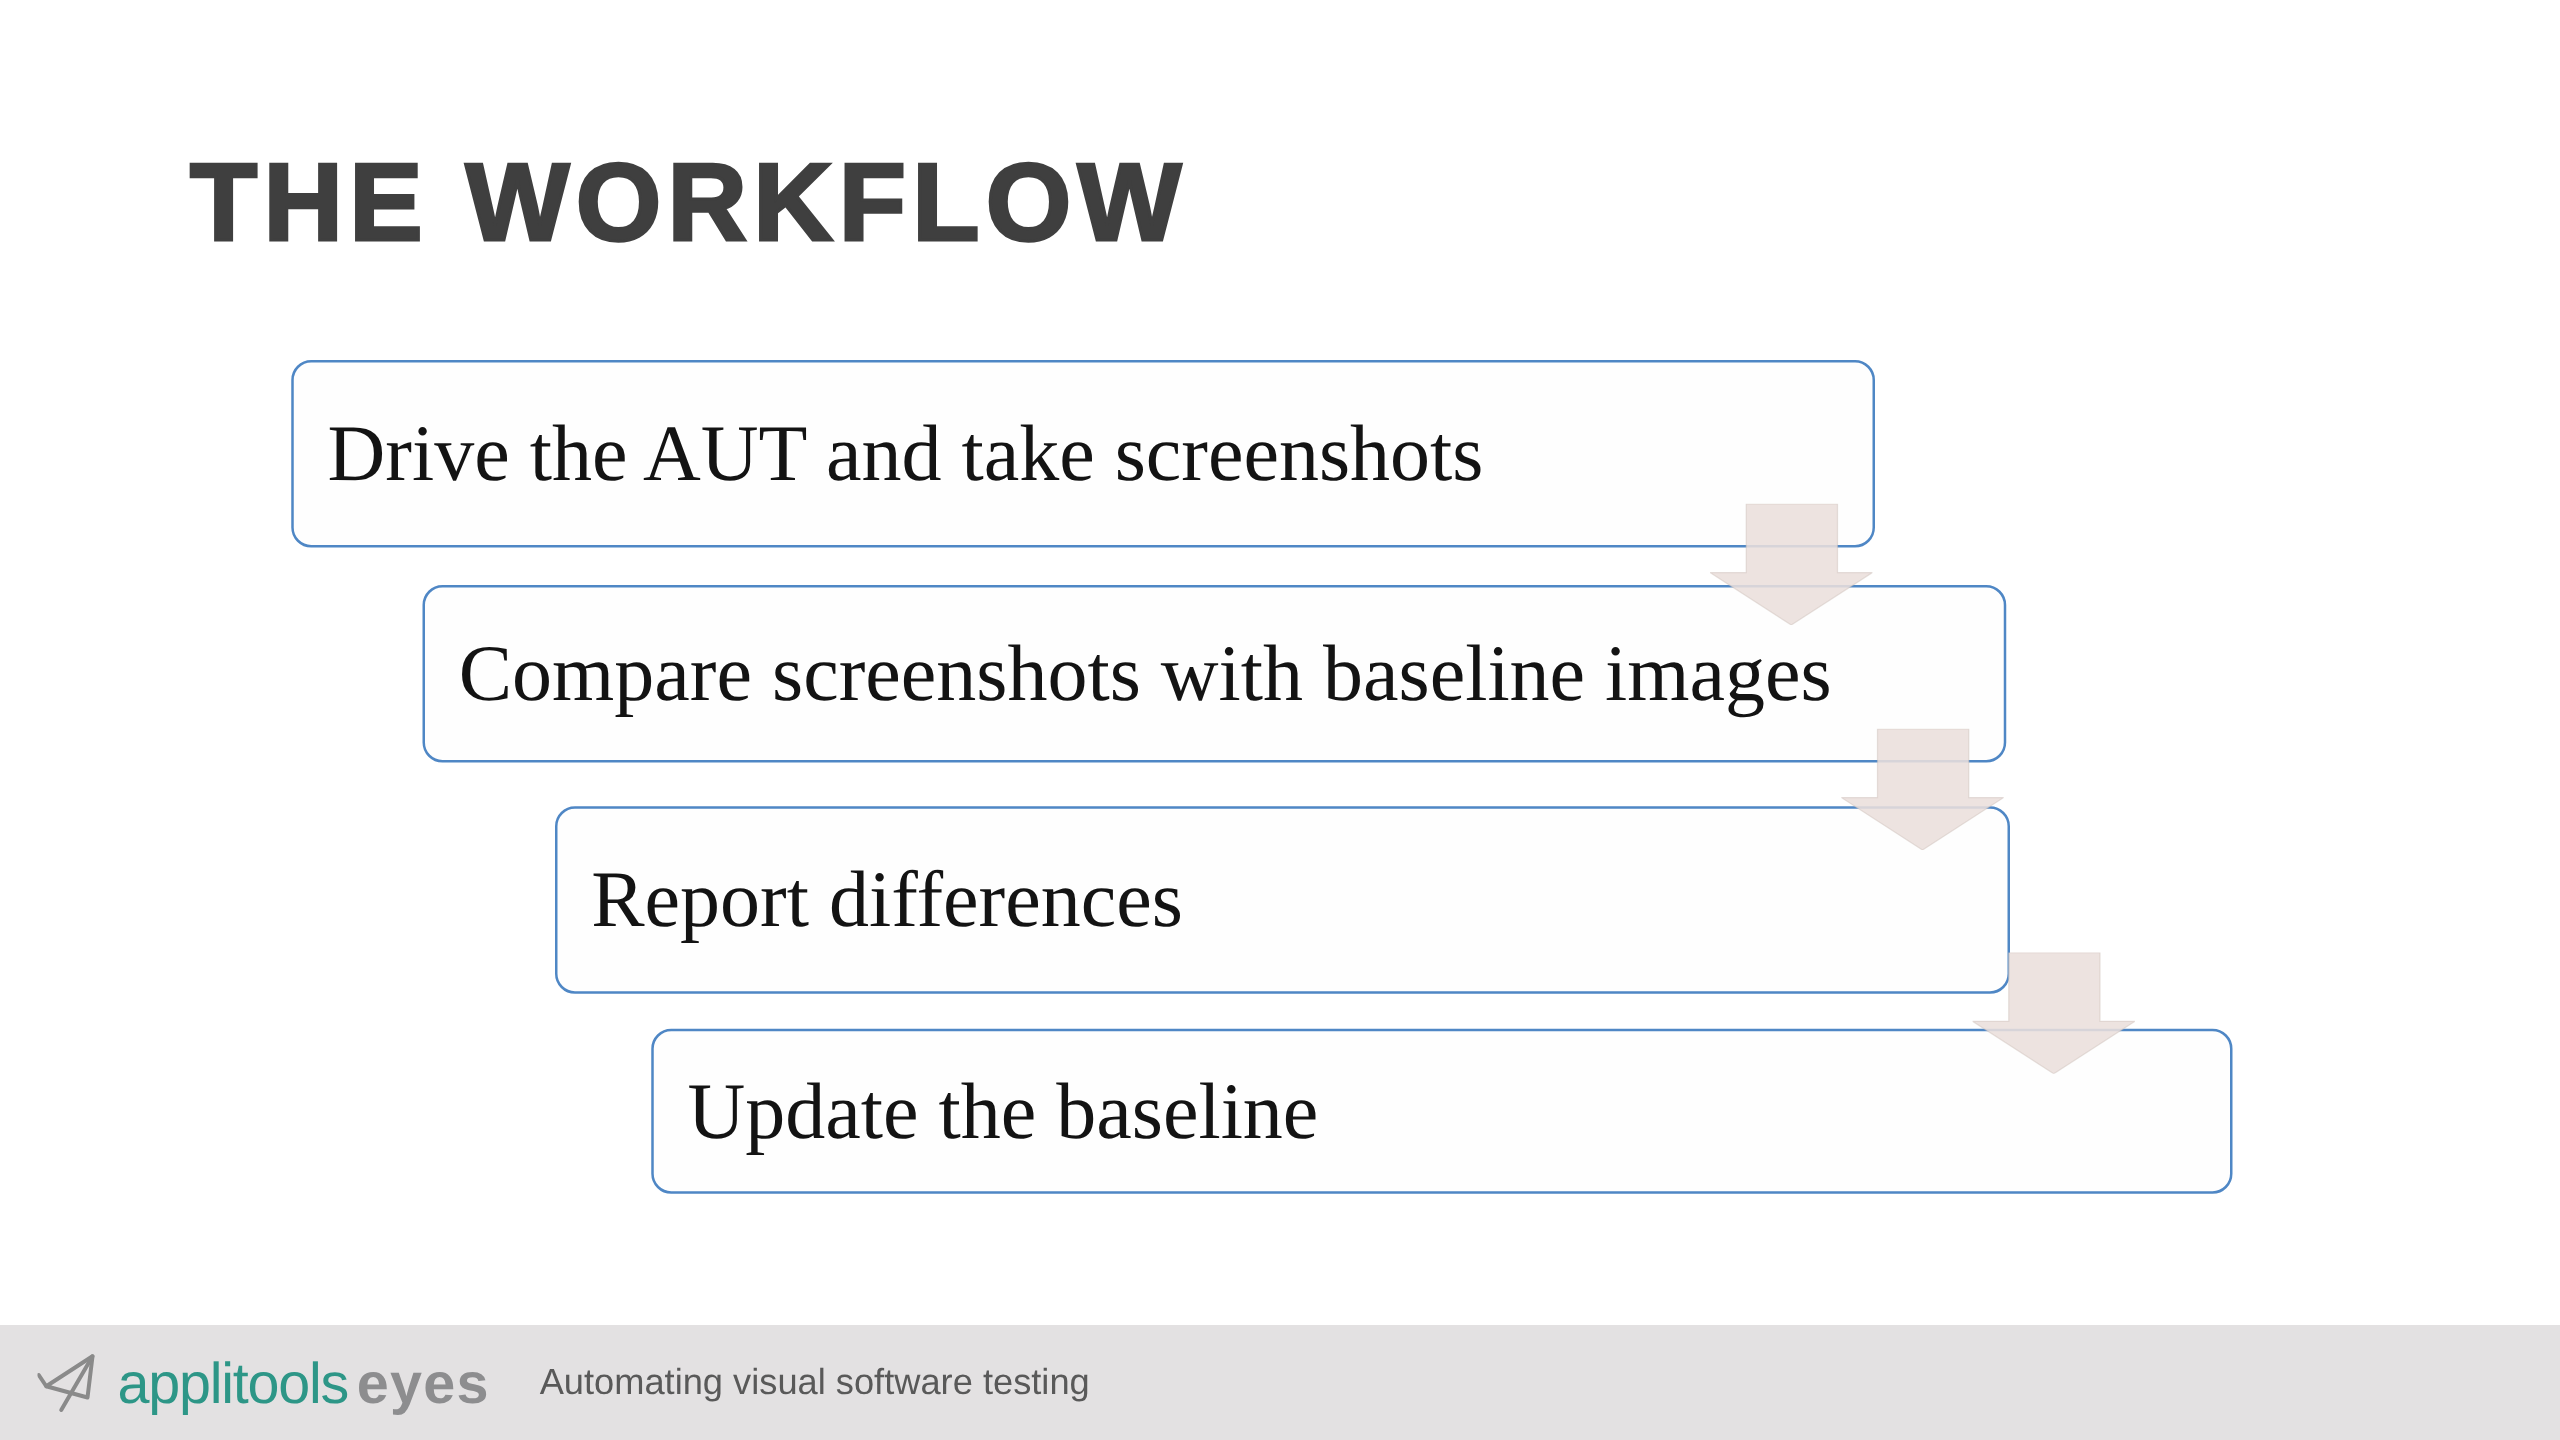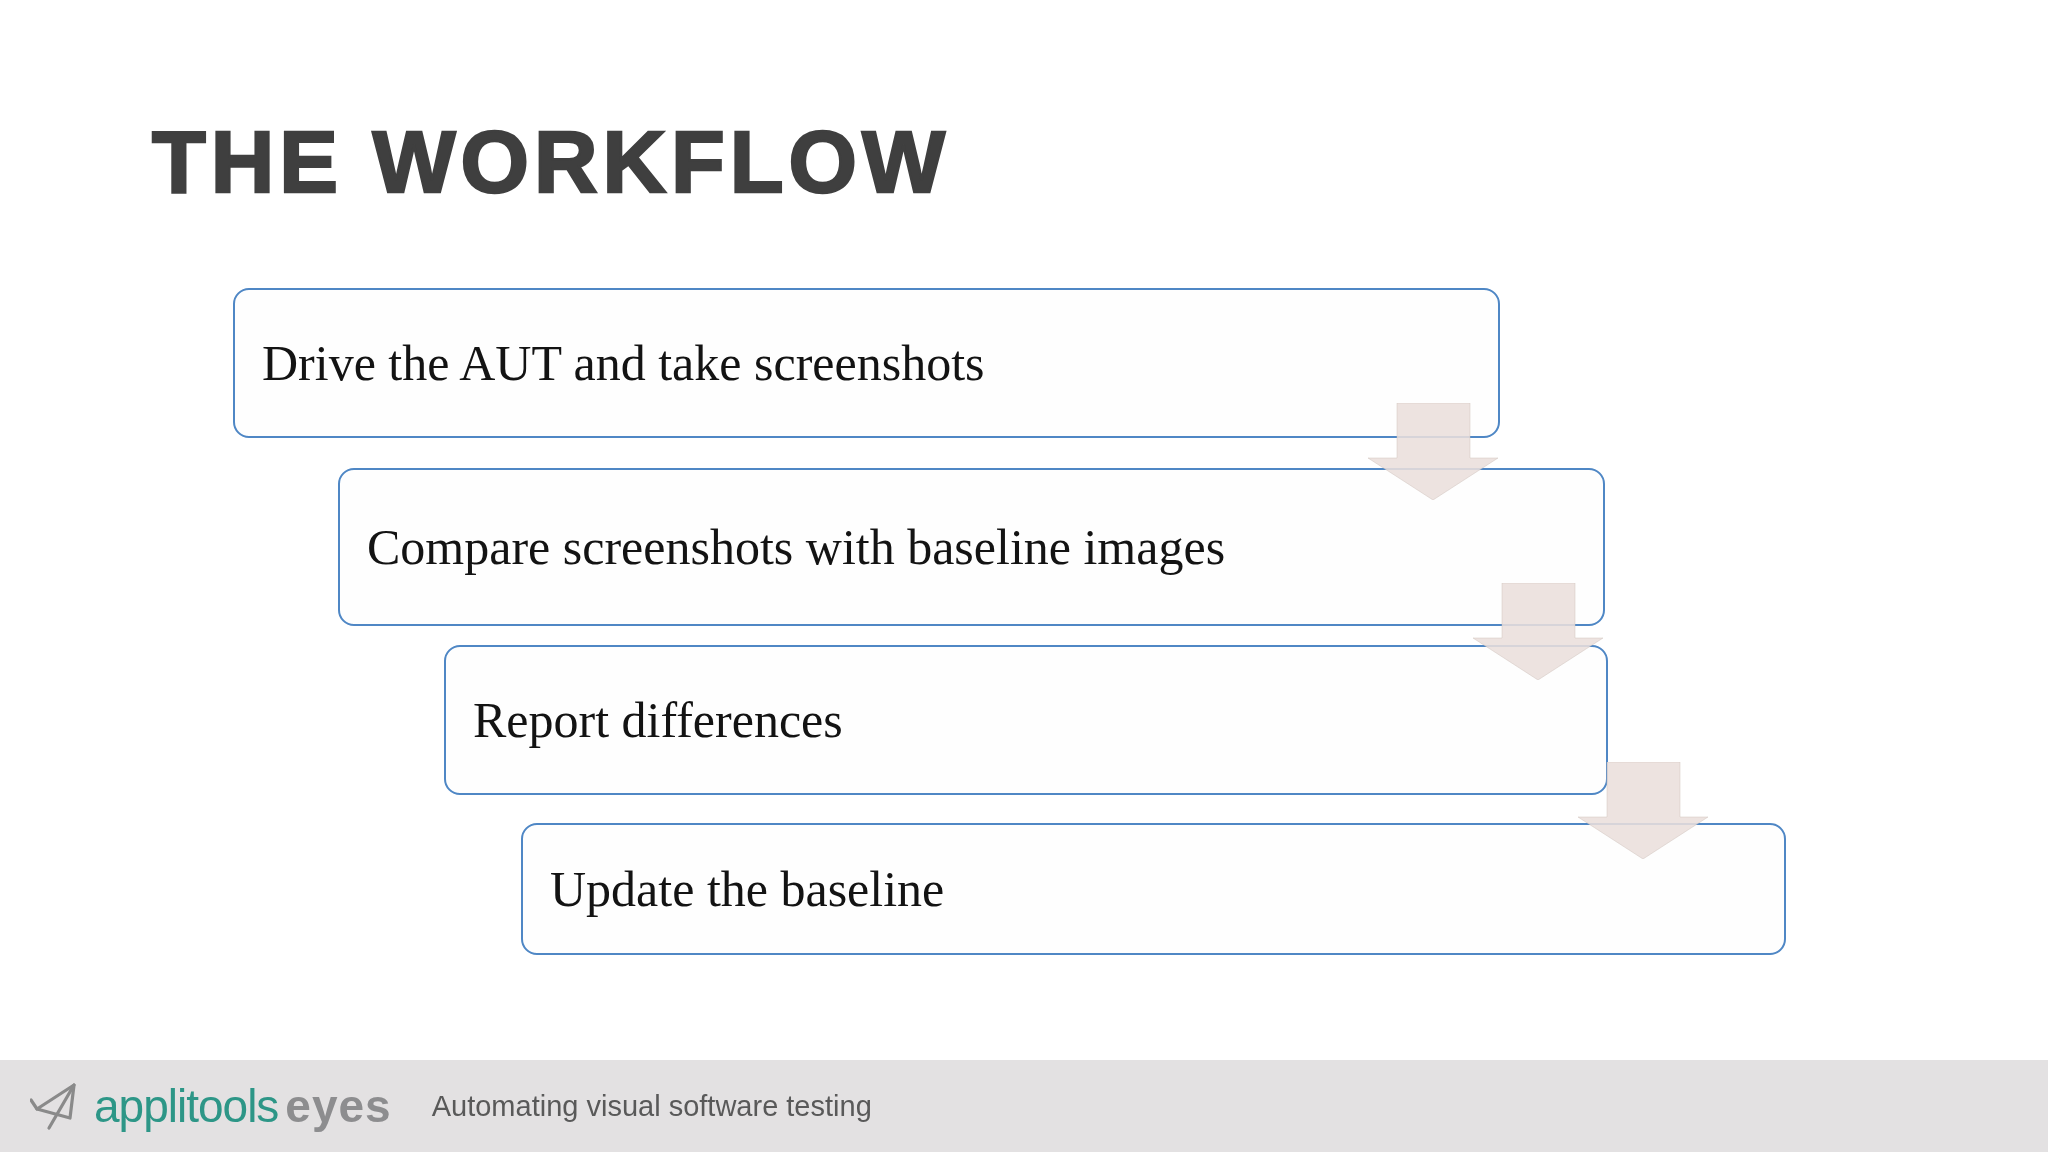--- a/index.html
+++ b/index.html
@@ -27,26 +27,26 @@
     border:2.5px solid #4f87c5;
     border-radius:16px;
     background:#fefefe;
     display:flex;
     align-items:center;
     padding-left:27px;
     z-index:1;
   }
   .flow-box .step-label{
     font-family:"Liberation Serif","DejaVu Serif",serif;
-    font-size:50px;
+    font-size:64px;
     color:#131313;
     white-space:nowrap;
   }
   .box-1{left:233px;top:288px;width:1267px;height:150px;}
-  .box-2{left:338px;top:468px;width:1267px;height:158px;}
+  .box-2{left:338px;top:468px;width:1267px;height:142px;}
   .box-3{left:444px;top:645px;width:1164px;height:150px;}
   .box-4{left:521px;top:823px;width:1265px;height:132px;}
   .down-arrow{
     position:absolute;
     width:130px;height:97px;
     z-index:5;
     pointer-events:none;
   }
   .arrow-1{left:1368px;top:403px;}
   .arrow-2{left:1473px;top:583px;}

